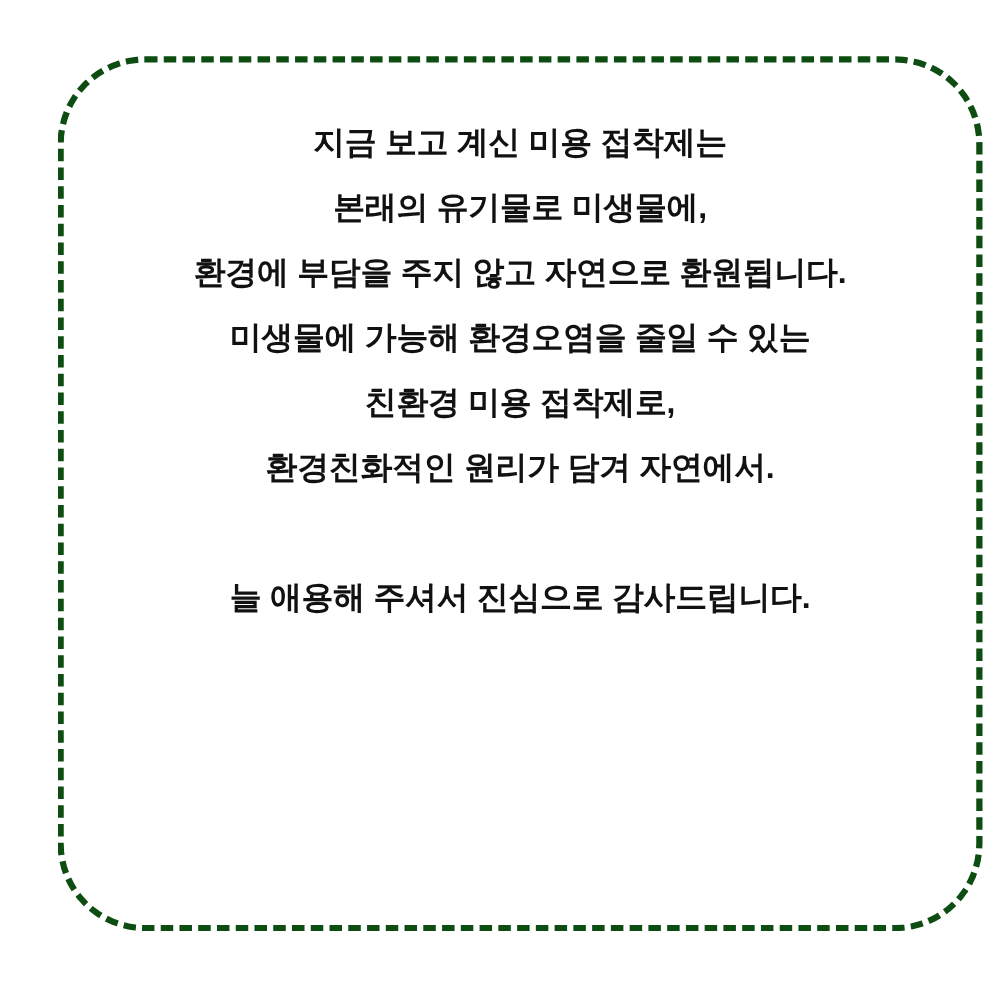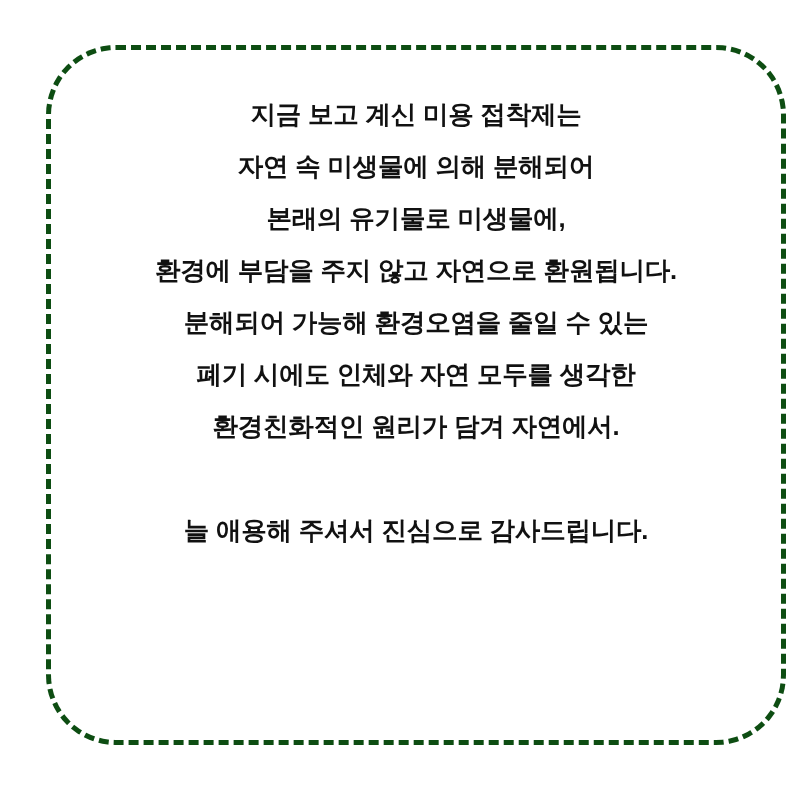--- a/index.html
+++ b/index.html
@@ -55,23 +55,22 @@
 </style>
 </head>
 <body>
 
 <div class="page">
 
   <div class="dashed-frame"></div>
 
   <div class="content">
     <div class="line">지금 보고 계신 미용 접착제는</div>
-    <div class="line">자연 속 미생물에 의해 분해되어</div>
     <div class="line">본래의 유기물로 미생물에,</div>
     <div class="line">환경에 부담을 주지 않고 자연으로 환원됩니다.</div>
-    <div class="line">분해되어 가능해 환경오염을 줄일 수 있는</div>
-    <div class="line">폐기 시에도 인체와 자연 모두를 생각한</div>
+    <div class="line">미생물에 가능해 환경오염을 줄일 수 있는</div>
+    <div class="line">친환경 미용 접착제로,</div>
     <div class="line">환경친화적인 원리가 담겨 자연에서.</div>
     <div class="line spacer"></div>
     <div class="line">늘 애용해 주셔서 진심으로 감사드립니다.</div>
   </div>
 
 </div>
 
 </body></html>

